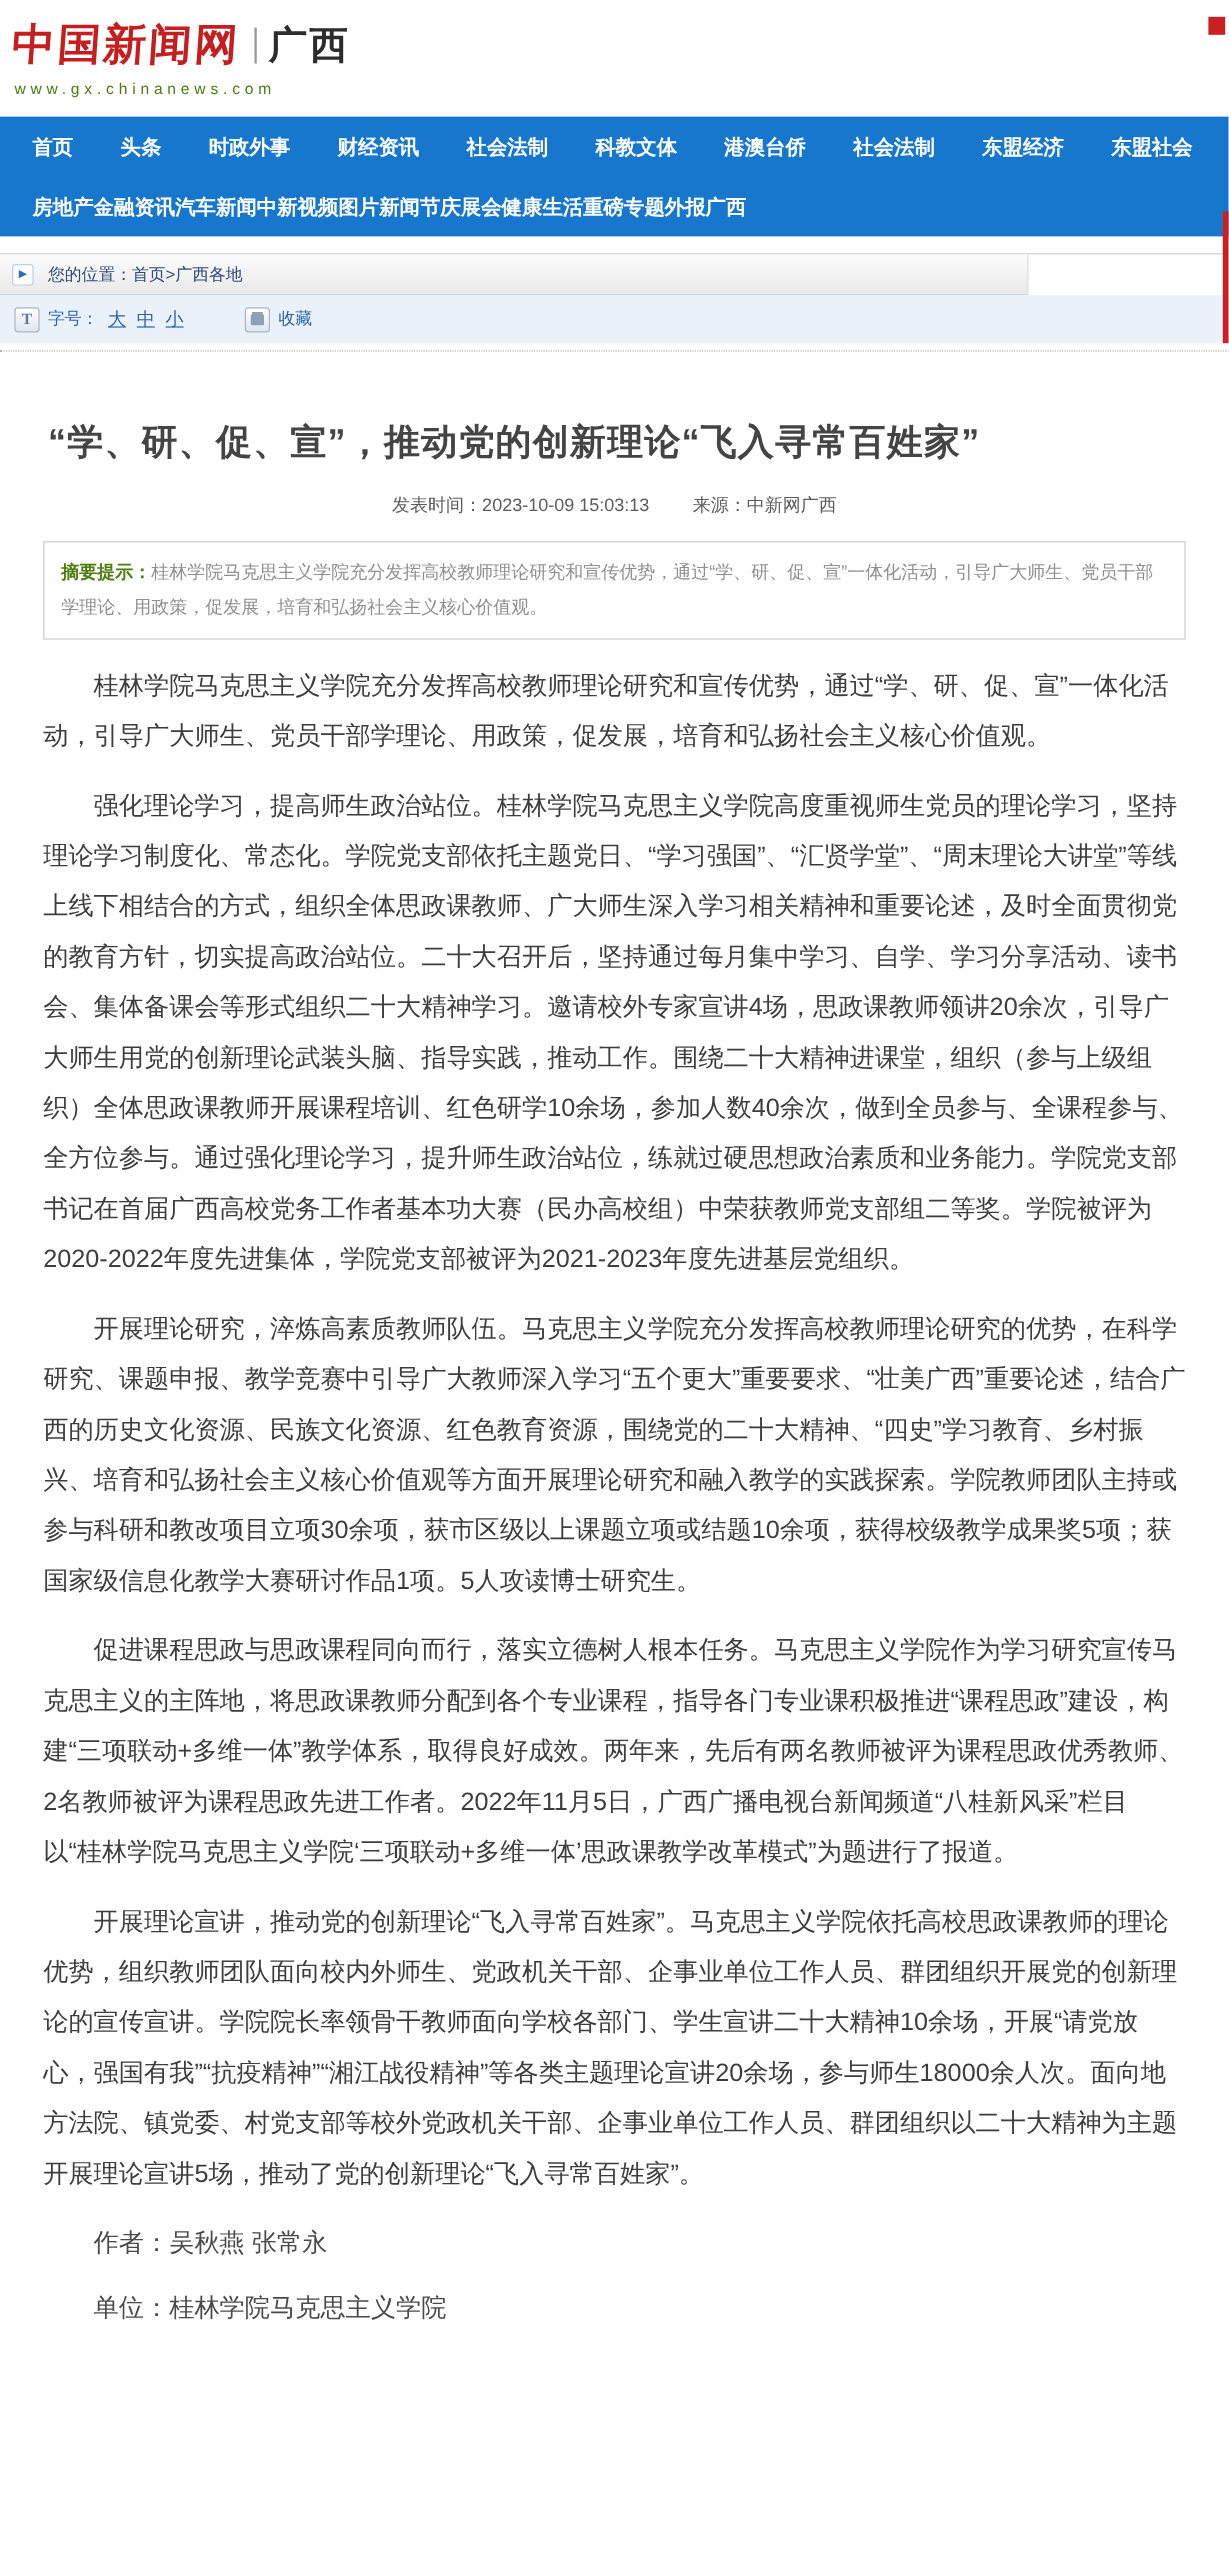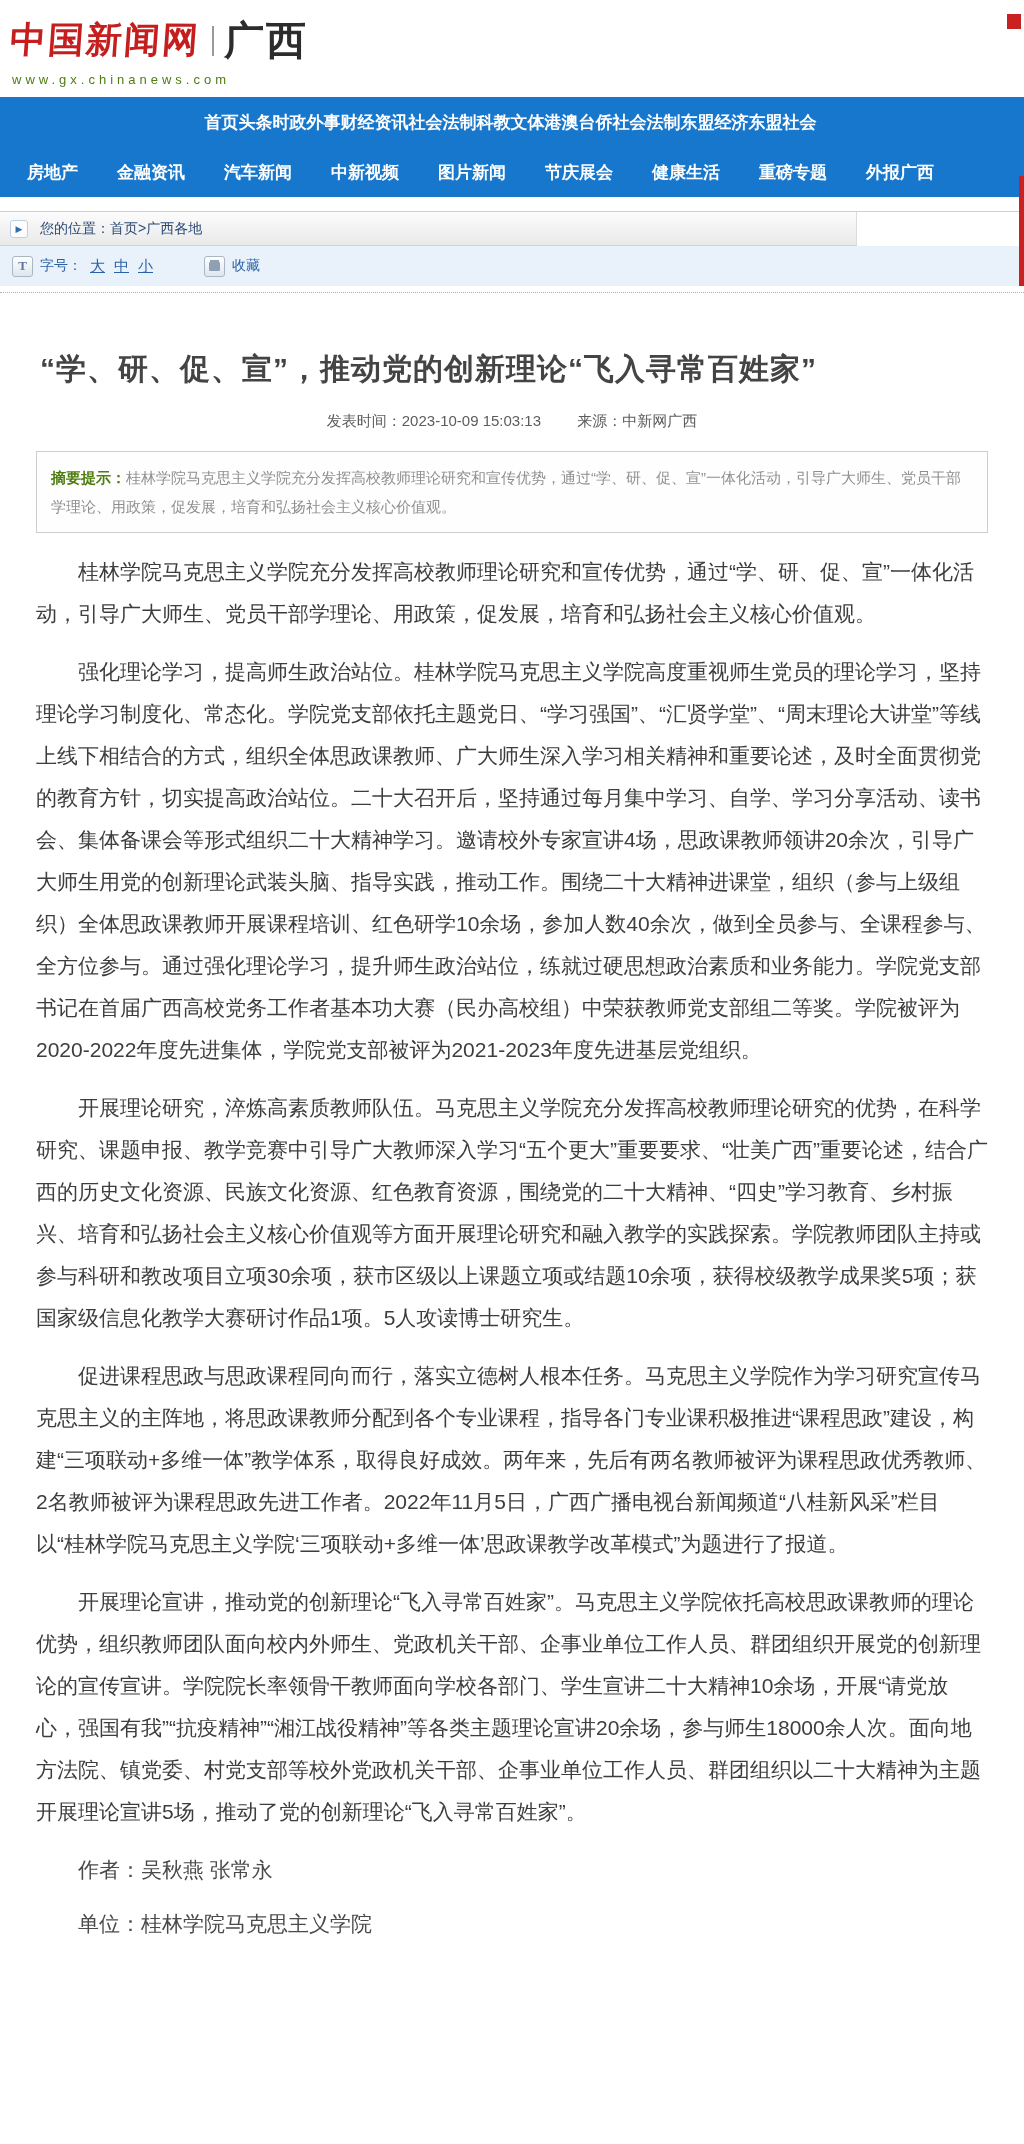--- a/index.html
+++ b/index.html
@@ -4,29 +4,29 @@
 <style>
   html,body{margin:0;padding:0;background:#fff;}
   .page{position:relative;width:1024px;height:2144px;overflow:hidden;background:#fff;
         font-family:"Liberation Sans","DejaVu Sans",sans-serif;}
 
   
   .site-header{position:relative;height:97px;background:#fff;}
   .logo-row{display:flex;align-items:center;padding:13px 0 0 10px;}
   .logo-main{color:#c41e1e;font-size:36px;font-weight:900;letter-spacing:2px;transform:skewX(-4deg);}
   .logo-divider{width:2px;height:30px;background:#9a9a9a;margin:0 10px 0 12px;}
-  .logo-region{color:#2c2c2c;font-size:40px;font-weight:900;letter-spacing:2px;}
+  .logo-region{color:#2c2c2c;font-size:32px;font-weight:900;letter-spacing:2px;}
   .site-url{padding:4px 0 0 12px;color:#4d7c0f;font-size:13px;letter-spacing:4px;}
   .corner-red{position:absolute;top:14px;left:1007px;width:14px;height:15px;background:#c92121;}
 
   
   .main-nav{background:#1777cc;}
   .nav-row{height:50px;display:flex;align-items:center;overflow:hidden;}
-  .nav-row1{justify-content:center;padding:0 30px 0 27px;}
-  .nav-row2{gap:39px;padding-left:27px;}
+  .nav-row1{justify-content:space-between;padding:0 30px 0 27px;}
+  .nav-row2{padding-left:27px;}
   .nav-link{color:#ffffff;font-size:17px;font-weight:600;white-space:nowrap;cursor:pointer;}
 
   .edge-red-strip{position:absolute;top:176px;left:1019px;width:5px;height:110px;background:#c92121;}
 
   
   .breadcrumb-wrap{margin-top:14px;border-top:1px solid #cfcfcf;background:#fff;}
   .breadcrumb-bar{width:857px;height:34px;background:linear-gradient(#fcfcfc,#e9e9e9);
                   border-bottom:1px solid #d2d2d2;border-right:1px solid #dcdcdc;
                   display:flex;align-items:center;box-sizing:border-box;padding-left:10px;}
   .bc-icon{display:inline-flex;align-items:center;justify-content:center;width:16px;height:16px;

